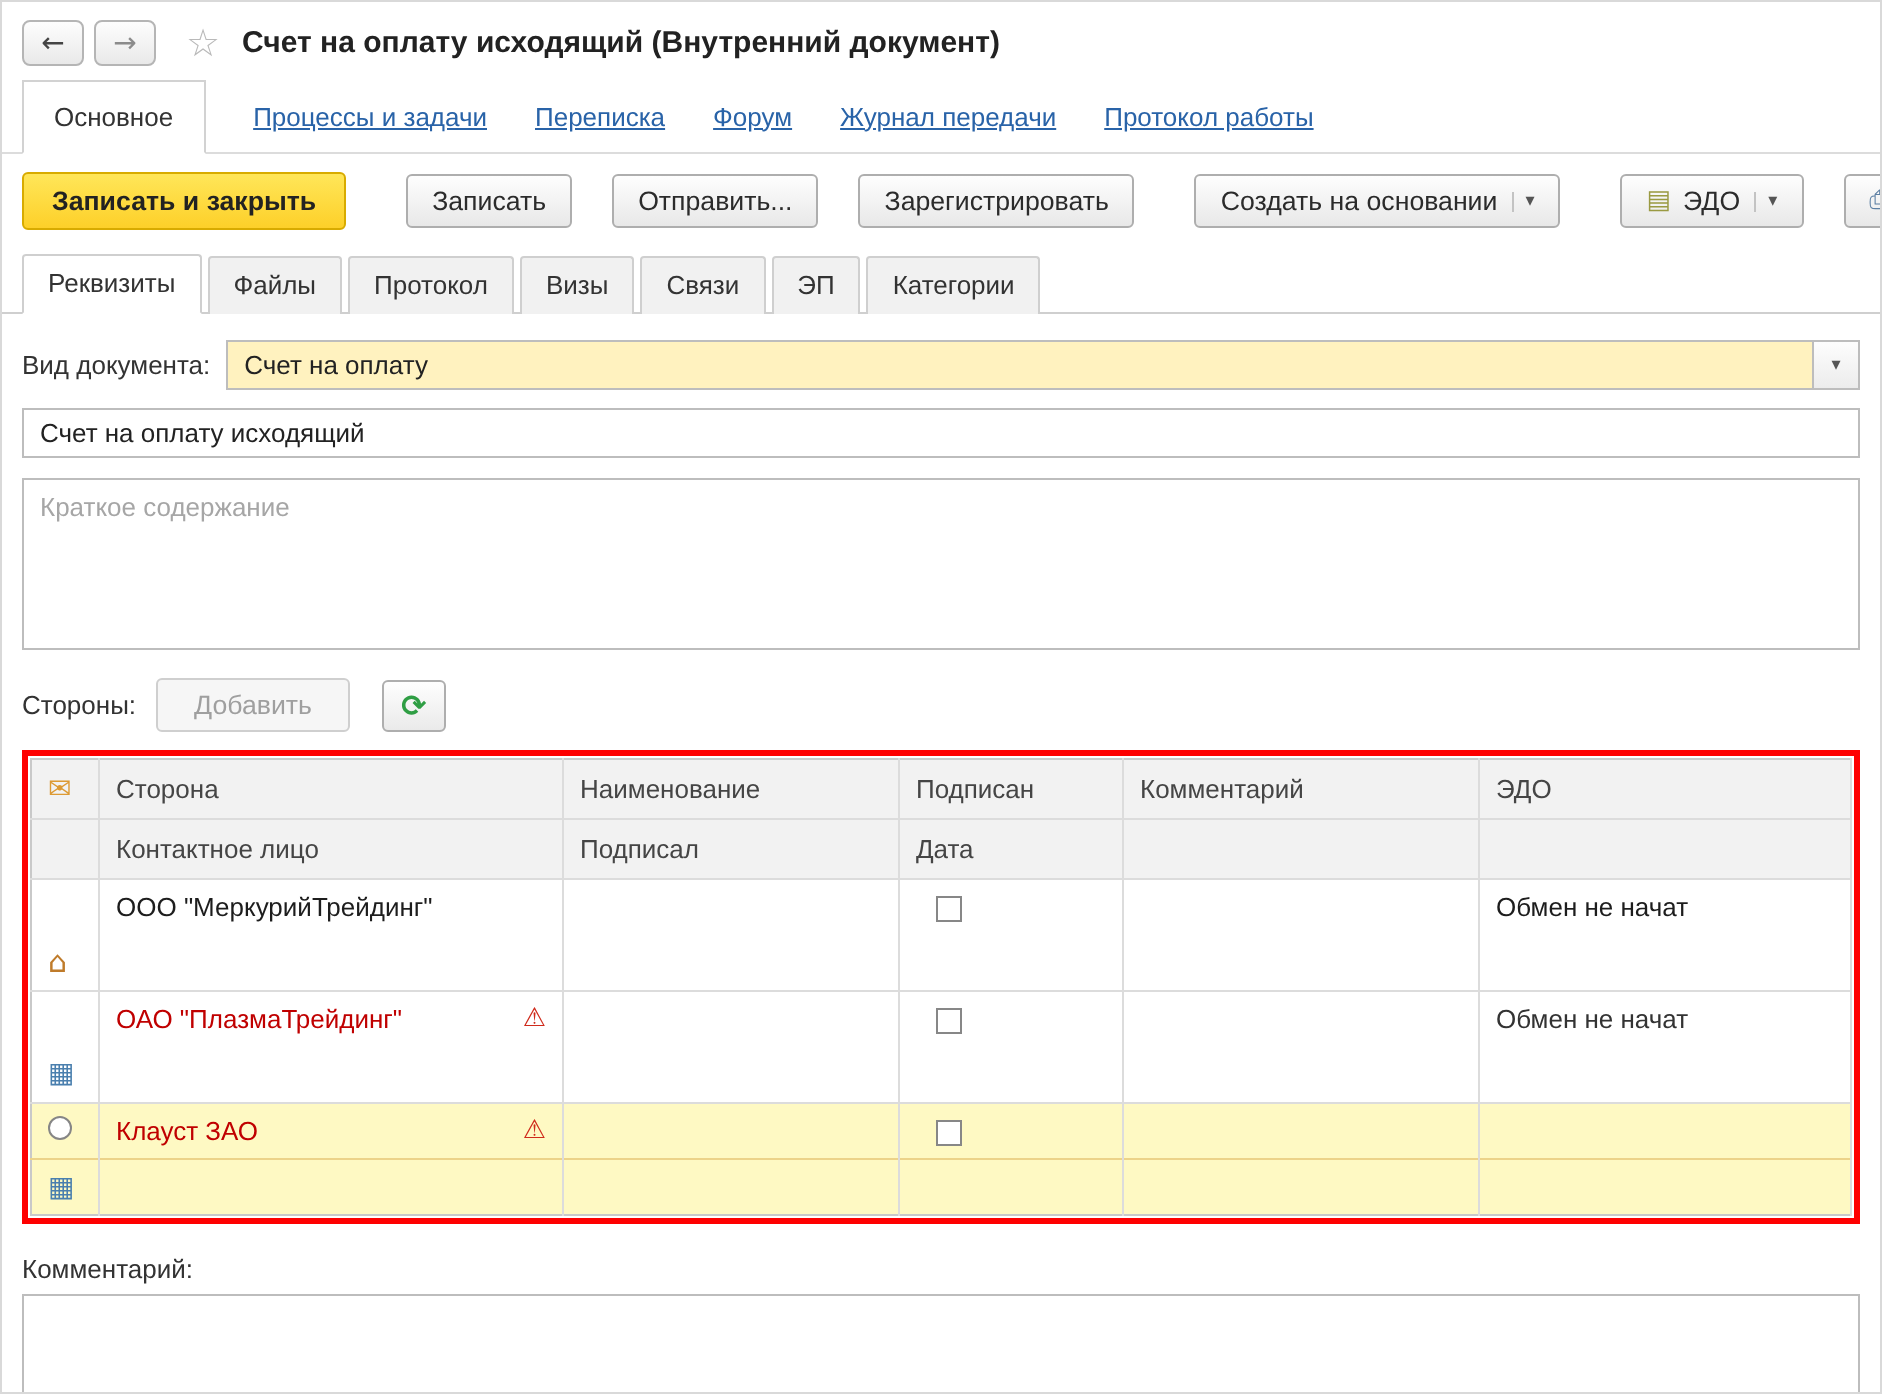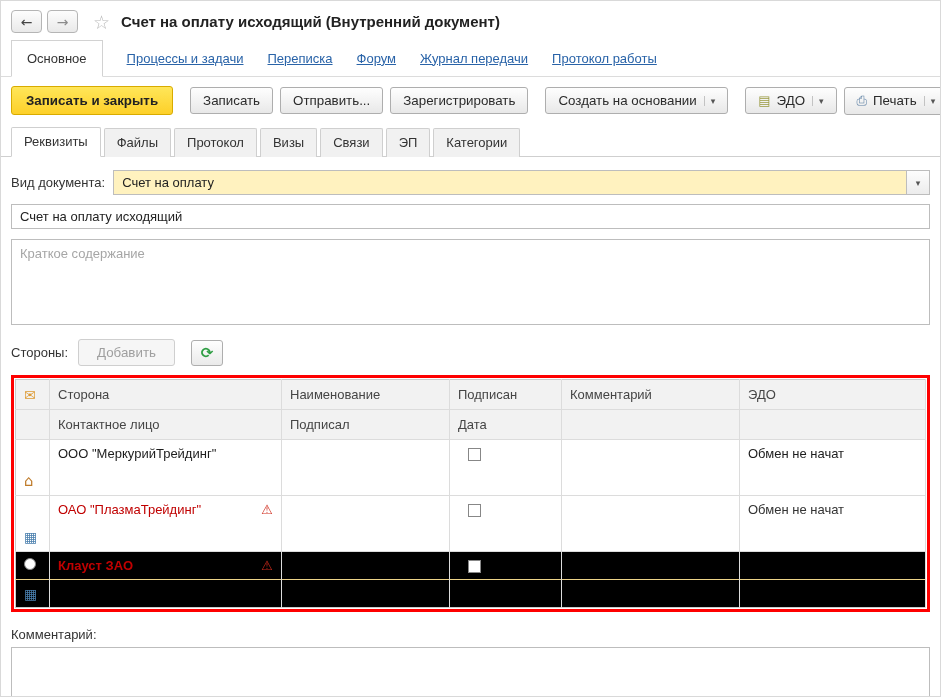--- a/index.html
+++ b/index.html
@@ -27,21 +27,21 @@
 
   
   .navrow { display: flex; align-items: stretch; padding: 0 10px; border-bottom: 1px solid #dcdcdc; height: 37px; margin-top: 2px; }
   .nav-active {
     display: flex; align-items: center; padding: 0 15px; background: #fff;
     border: 1px solid #d2d2d2; border-bottom: 1px solid #fff; margin-bottom: -1px; color: #333;
   }
   .navlink { display: flex; align-items: center; margin-left: 24px; color: #2963a8; text-decoration: underline; cursor: pointer; }
 
   
-  .toolbar { display: flex; align-items: center; padding: 9px 10px; gap: 7px; }
+  .toolbar { display: flex; align-items: center; padding: 9px 10px; gap: 20px; }
   .btn {
     display: inline-flex; align-items: center; padding: 5px 12px; border: 1px solid #aeaeae;
     border-radius: 3px; background: linear-gradient(#fefefe, #e8e8e8); color: #2b2b2b; cursor: pointer; white-space: nowrap;
   }
   .btn-primary {
     background: linear-gradient(#ffe659, #fdd029); border-color: #d8ab00; font-weight: 700; color: #222;
     margin-right: 10px; padding: 6px 14px;
   }
   .gap-left { margin-left: 10px; text-align: center; }
   .caret { font-size: 9px; color: #555; margin-left: 7px; padding-left: 6px; border-left: 1px solid #c3c3c3; }
@@ -102,21 +102,21 @@
     display: inline-block; width: 13px; height: 13px; border: 1px solid #878787; background: #fff;
     vertical-align: middle; margin-left: 10px; cursor: pointer;
   }
   .radio {
     display: inline-block; width: 12px; height: 12px; border: 1px solid #868686; border-radius: 50%;
     background: #fff; cursor: pointer;
   }
   .ico-envelope { color: #dd9a33; font-size: 14px; }
   .ico-home { color: #bf7b2a; font-size: 15px; }
   .ico-building { color: #4a7fae; font-size: 14px; }
-  tr.sel-row td { background: #000000; font-weight: bold; }
+  tr.sel-row td { background: #fef9c3; }
   td.sel-cell { background: #fbce6e; }
   tr.sel-row2 td { border-top: 1px solid #ecd389; }
 
   .comment-label { margin-top: 15px; color: #333; }
   .comment-area {
     width: 100%; height: 54px; border: 1px solid #bdbdbd; margin-top: 5px; padding: 6px 8px;
     font-family: "Liberation Sans", sans-serif; font-size: 13px; resize: none; outline: none;
   }
 </style>
 </head>

